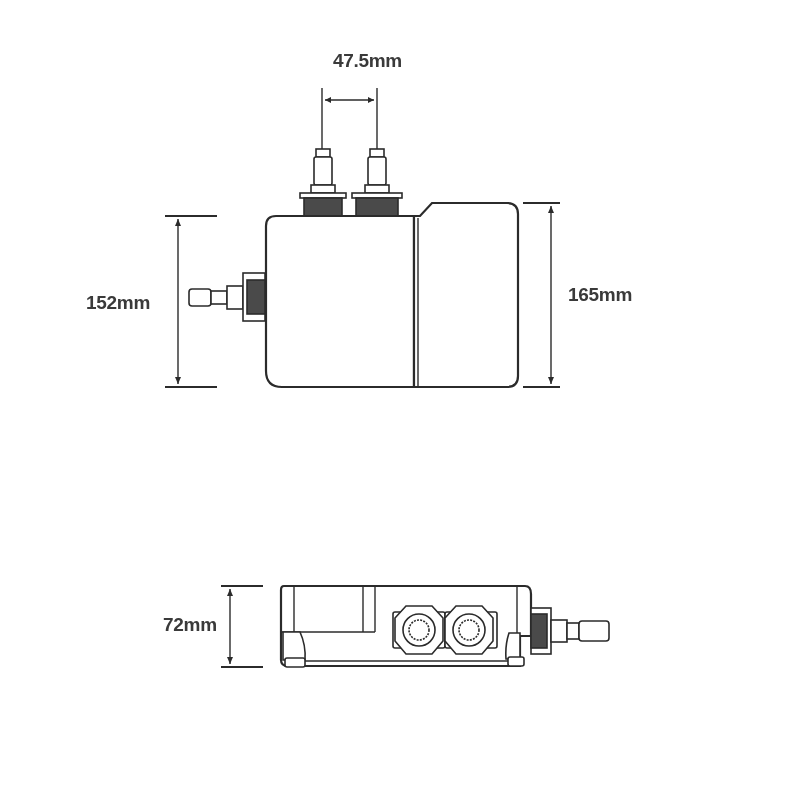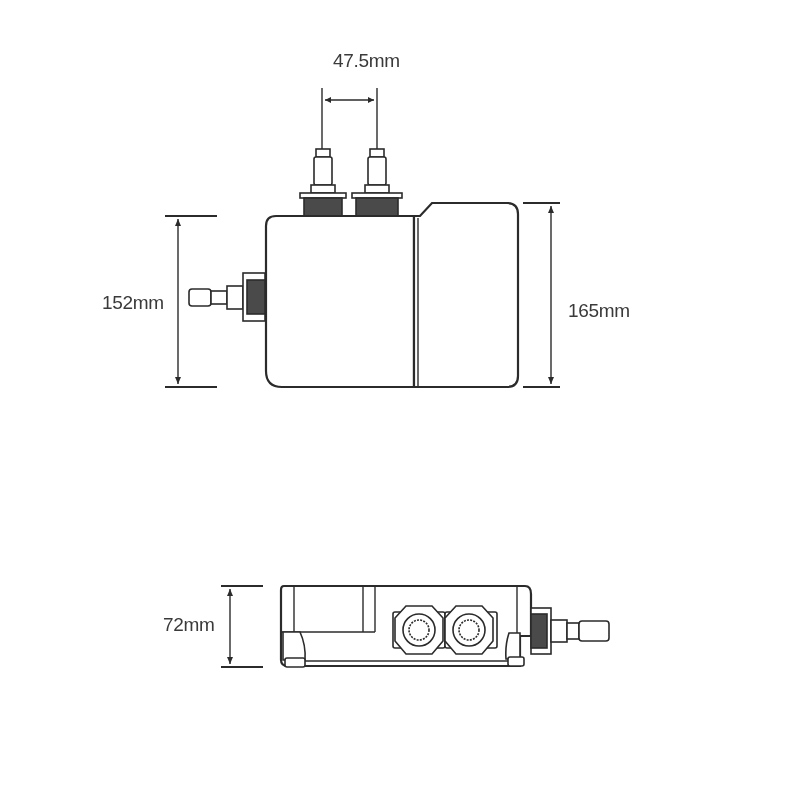--- a/index.html
+++ b/index.html
@@ -1,17 +1,17 @@
 <!DOCTYPE html>
 <html><head>
   <meta charset="utf-8">
   <style>
     html, body { margin: 0; padding: 0; background: #ffffff; }
     body { width: 800px; height: 800px; position: relative; overflow: hidden; font-family: "Liberation Sans", "DejaVu Sans", sans-serif; }
-    .canvas { position: absolute; left: 0; top: 0; width: 728px; height: 800px; }
+    .canvas { position: absolute; left: 0; top: 0; width: 728px; height: 800px; font-weight: bold; }
     .dim-label { position: absolute; font-size: 19px; color: #3a3a3a; letter-spacing: -0.3px; white-space: nowrap; }
     svg .ln { stroke: #2b2b2b; stroke-width: 2; fill: none; }
     svg .ln-thin { stroke: #2b2b2b; stroke-width: 1.4; fill: none; }
     svg .body { stroke: #2b2b2b; stroke-width: 2.2; fill: #ffffff; }
     svg .nut { stroke: #2b2b2b; stroke-width: 1.6; fill: #4a4a4a; }
     svg .part { stroke: #2b2b2b; stroke-width: 1.6; fill: #ffffff; }
   </style>
 </head>
 <body>
 
@@ -116,16 +116,16 @@
         <rect class="nut" x="531" y="614" width="16" height="34"></rect>
         <rect class="part" x="551" y="620" width="16" height="22"></rect>
         <rect class="part" x="567" y="623" width="12" height="16"></rect>
         <rect class="part" x="579" y="621" width="30" height="20" rx="3"></rect>
       </g>
     </g>
   </svg>
 
   
   <div class="dim-label" style="left:333px; top:50px;">47.5mm</div>
-  <div class="dim-label" style="left:86px; top:292px;margin-left:16px;">152mm</div>
-  <div class="dim-label" style="left:568px; top:300px;">165mm</div>
+  <div class="dim-label" style="left:86px; top:292px;">152mm</div>
+  <div class="dim-label" style="left:568px; top:284px;">165mm</div>
   <div class="dim-label" style="left:163px; top:614px;">72mm</div>
 </div>
 
 </body></html>

